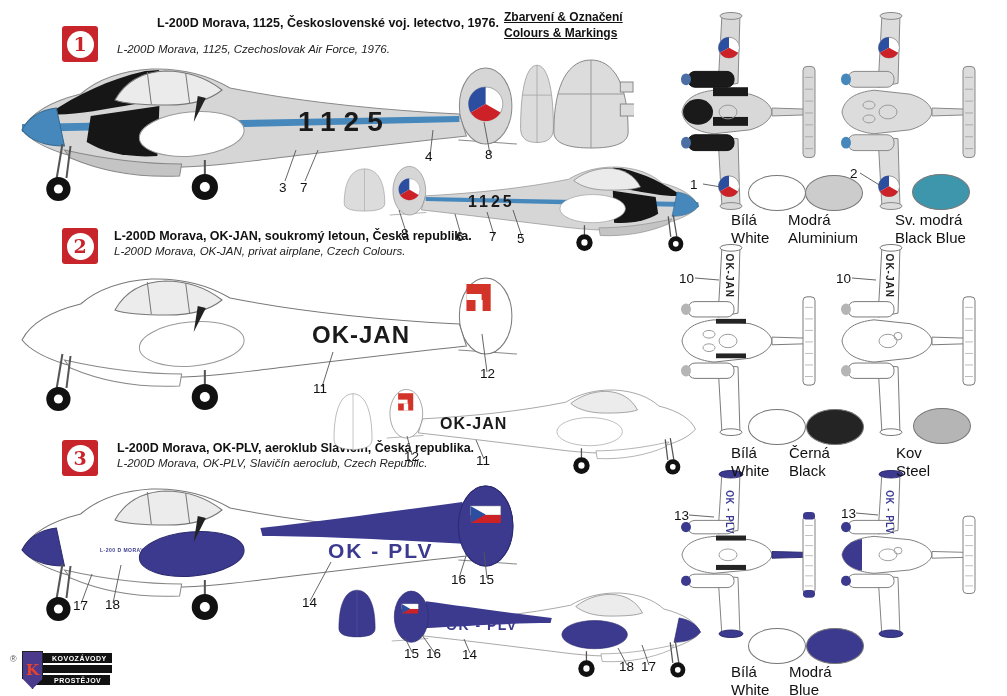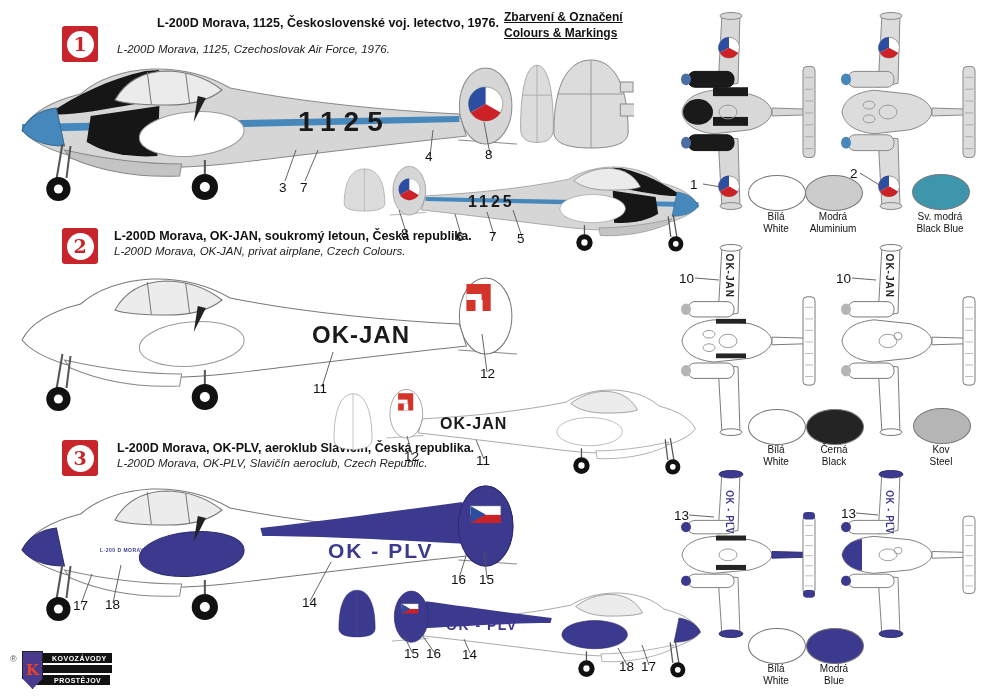--- a/index.html
+++ b/index.html
@@ -11,21 +11,21 @@
          display:flex;align-items:center;justify-content:center;}
   .badge .circ{width:27px;height:27px;background:#fff;border-radius:50%;display:flex;align-items:center;justify-content:center;}
   .badge .num{font-family:"DejaVu Serif",serif;font-weight:bold;font-size:19px;color:#c8242b;line-height:1;}
   .hdr-cs{position:absolute;font-weight:bold;font-size:12.5px;white-space:nowrap;}
   .hdr-en{position:absolute;font-style:italic;font-size:11.5px;color:#222;white-space:nowrap;}
   .svgbox{position:absolute;}
   .svgbox svg{display:block;width:100%;height:100%;}
   .co{position:absolute;font-size:13.5px;color:#111;white-space:nowrap;}
   .reg{position:absolute;font-weight:bold;color:#1a1a1a;white-space:nowrap;line-height:1;}
   .oval{position:absolute;width:56px;height:34px;border:1.3px solid #777;border-radius:50%;}
-  .sw-label{position:absolute;width:90px;text-align:center;font-size:10px;line-height:1.18;color:#111;}
+  .sw-label{position:absolute;width:90px;text-align:left;font-size:15px;line-height:1.18;color:#111;}
   .nose-text{position:absolute;font-size:5px;font-weight:bold;color:#3b3a8f;letter-spacing:.5px;white-space:nowrap;}
   
   .logo{position:absolute;left:10px;top:651px;width:104px;height:40px;}
   .logo .rmark{position:absolute;left:0;top:3px;font-size:9px;color:#555;}
   .logo .bar{position:absolute;background:#121212;color:#fff;font-weight:bold;font-size:7px;
              letter-spacing:.5px;display:flex;align-items:center;}
   .logo .bar1{left:20px;top:2px;width:82px;height:10px;padding-left:22px;box-sizing:border-box;}
   .logo .bar2{left:14px;top:14px;width:88px;height:8px;}
   .logo .bar3{left:20px;top:24px;width:80px;height:10px;padding-left:24px;box-sizing:border-box;}
   .logo .shield{position:absolute;left:12px;top:0;width:19px;height:36px;background:#4b3a8c;border:1px solid #222;

